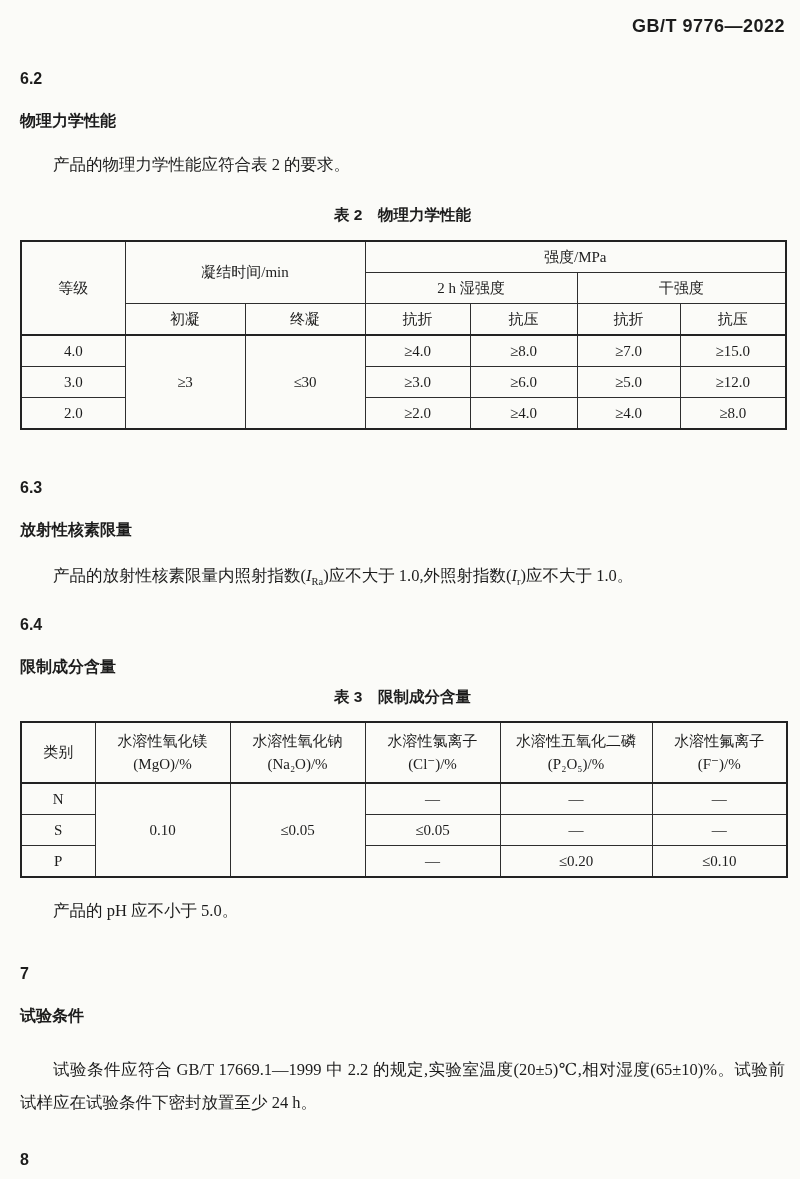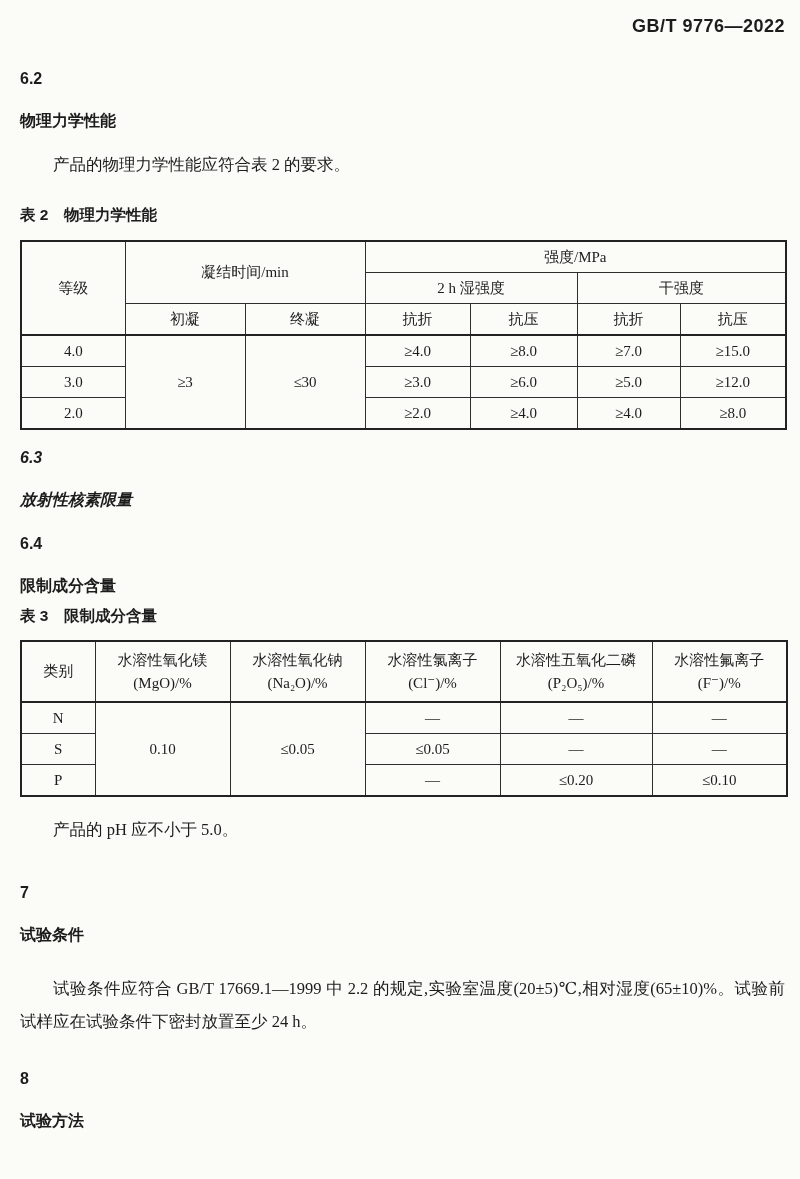--- a/index.html
+++ b/index.html
@@ -19,40 +19,40 @@
     display:flex;gap:20px;align-items:baseline;
     font-family:"Liberation Sans","DejaVu Sans",sans-serif;
     font-weight:bold;font-size:16px;line-height:22px;flex-direction:column;
   }
 
   .para{font-size:16.5px;line-height:33px;text-indent:2em;text-align:justify;}
   .para .rm{font-style:italic;}
   .para sub{font-size:10.5px;line-height:0;}
 
   .caption{
-    font-family:"Liberation Sans","DejaVu Sans",sans-serif;
+    text-align:center;font-family:"Liberation Sans","DejaVu Sans",sans-serif;
     font-weight:bold;font-size:15.5px;line-height:20px;
   }
 
   table{border-collapse:collapse;table-layout:fixed;font-size:15px;border:2px solid #222;}
   td{border:1px solid #2e2e2e;text-align:center;vertical-align:middle;padding:0 2px;}
   .t2{width:765px;}
   .t2 td{height:30px;}
   .t3{width:766px;}
   .t3 td{height:30px;}
   .t3 tr.hd td{height:59px;}
   td.thickb{border-bottom:2px solid #222;}
   .l{display:block;line-height:1.5;}
 
   
   .h62{margin-top:30px;}
   .p62{margin-top:16px;}
   .cap2{margin-top:24px;}
   .tb2{margin-top:15px;}
-  .h63{margin-top:17px;font-style:italic;}
+  .h63{margin-top:47px;}
   .p63{margin-top:18px;}
   .h64{margin-top:22px;}
   .p64{margin-top:14px;line-height:32px;}
   .cap3{margin-top:9px;}
   .tb3{margin-top:14px;}
   .h65{margin-top:38px;}
   .p65{margin-top:16px;}
   .h7{margin-top:36px;}
   .p7{margin-top:26px;}
   .h8{margin-top:30px;}
@@ -125,20 +125,21 @@
       <td>≥8.0</td>
     </tr>
   </tbody>
     </table>
 
   <div class="heading h63">
     <span>6.3</span>
     <span>放射性核素限量</span>
   </div>
 
+  <div class="para p63"><span>产品的放射性核素限量内照射指数(</span><span class="rm">I</span><sub>Ra</sub><span>)应不大于 1.0,外照射指数(</span><span class="rm">I</span><sub>r</sub><span>)应不大于 1.0。</span></div>
 
   <div class="heading h64">
     <span>6.4</span>
     <span>限制成分含量</span>
   </div>
 
 
   <div class="caption cap3">表 3　限制成分含量</div>
 
   <table class="t3 tb3">

